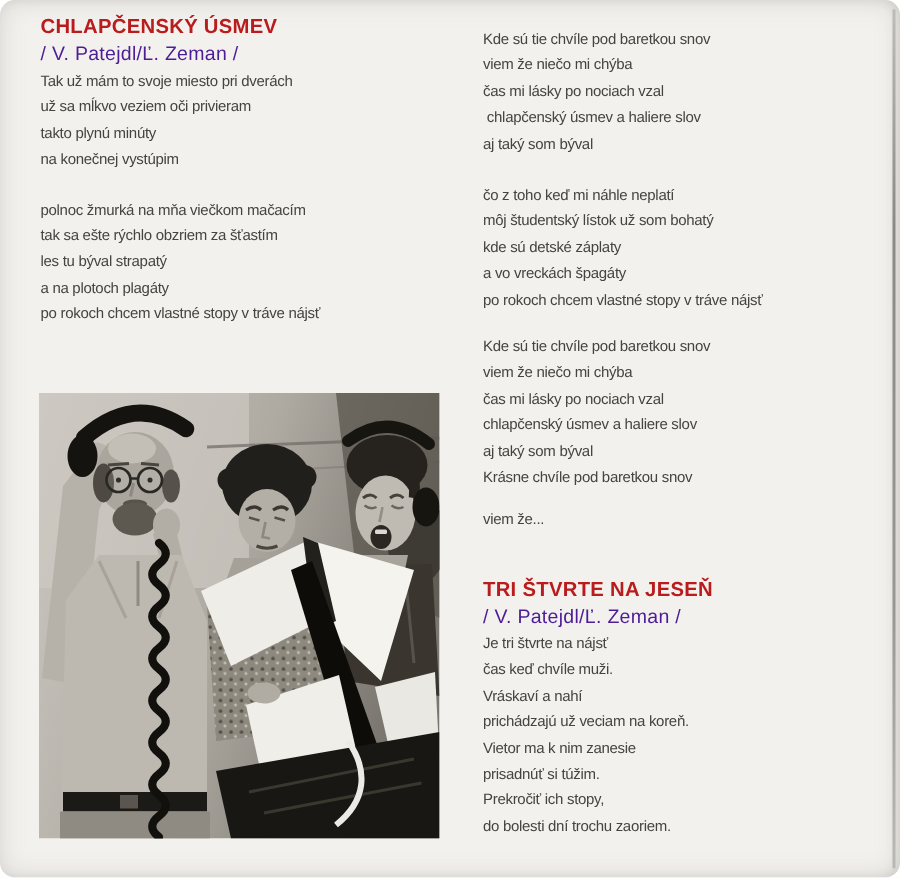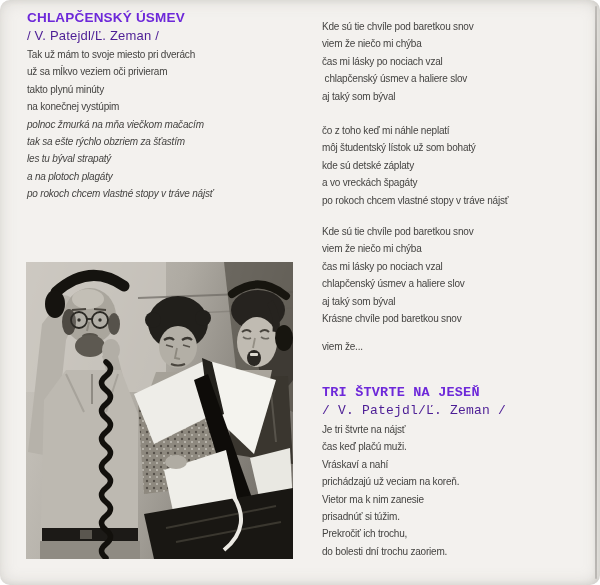--- a/index.html
+++ b/index.html
@@ -15,35 +15,35 @@
   }
   .spine-line{
     position:absolute; right:3px; top:6px; bottom:6px; width:2px;
     background:linear-gradient(#b9b6b2, #7d7a76 25%, #8d8a86 70%, #b5b2ae);
     border-radius:2px; opacity:.85;
   }
   .col{position:absolute; width:272px;}
   .col-left{left:27px; top:9px;}
   .col-right{left:322px; top:18px;}
   .song-title{
-    font-size:13.5px; font-weight:bold; color:#6d28d9;
+    font-size:13.5px; font-weight:bold; color:#b91c1c;
     letter-spacing:.2px; line-height:17px; white-space:pre;
   }
   .song-credit{
     font-size:13px; color:#4c1d95; letter-spacing:.2px;
     line-height:17px; margin-top:1px; white-space:pre;
   }
   .stanza{font-size:10px; letter-spacing:-.2px;}
   .stanza .line{line-height:17.4px; white-space:pre;}
   .mt19{margin-top:2px;}
   .mt17{margin-top:17px;}
-  .mt16{font-style:italic;}
+  .mt16{margin-top:16px;}
   .mt14{margin-top:14px;}
   .mt10{margin-top:10px;}
-  .mt29{margin-top:29px;font-family:Liberation Mono, monospace;}
+  .mt29{margin-top:29px;}
   .photo{
     position:absolute; left:26px; top:262px; width:267px; height:297px;
   }
   .photo svg{display:block;}
 </style>
 </head>
 <body>
 
 <div class="page">
 
@@ -91,26 +91,26 @@
     <div class="stanza mt10">
         <div class="line">viem že...</div>
       </div>
 
     <div class="mt29">
       <div class="song-title">TRI ŠTVRTE NA JESEŇ</div>
       <div class="song-credit">/ V. Patejdl/Ľ. Zeman /</div>
     </div>
     <div class="stanza mt19">
         <div class="line">Je tri štvrte na nájsť</div>
-        <div class="line">čas keď plačú muži.</div>
+        <div class="line">čas keď chvíle muži.</div>
         <div class="line">Vráskaví a nahí</div>
         <div class="line">prichádzajú už veciam na koreň.</div>
         <div class="line">Vietor ma k nim zanesie</div>
         <div class="line">prisadnúť si túžim.</div>
-        <div class="line">Prekročiť ich trochu,</div>
+        <div class="line">Prekročiť ich stopy,</div>
         <div class="line">do bolesti dní trochu zaoriem.</div>
       </div>
   </div>
 
   <div class="photo">
     <svg width="267" height="297" viewBox="0 0 267 297" role="img" aria-label="Black-and-white photo of three musicians in a recording studio singing together over white sheet music; left man wears headphones with a coiled cord, holding one earcup">
       <defs>
         <linearGradient id="bgGrad" x1="0" y1="0" x2="1" y2="0.35">
           <stop offset="0" stop-color="#ccc8c1"></stop>
           <stop offset="0.55" stop-color="#aeaaa2"></stop>

